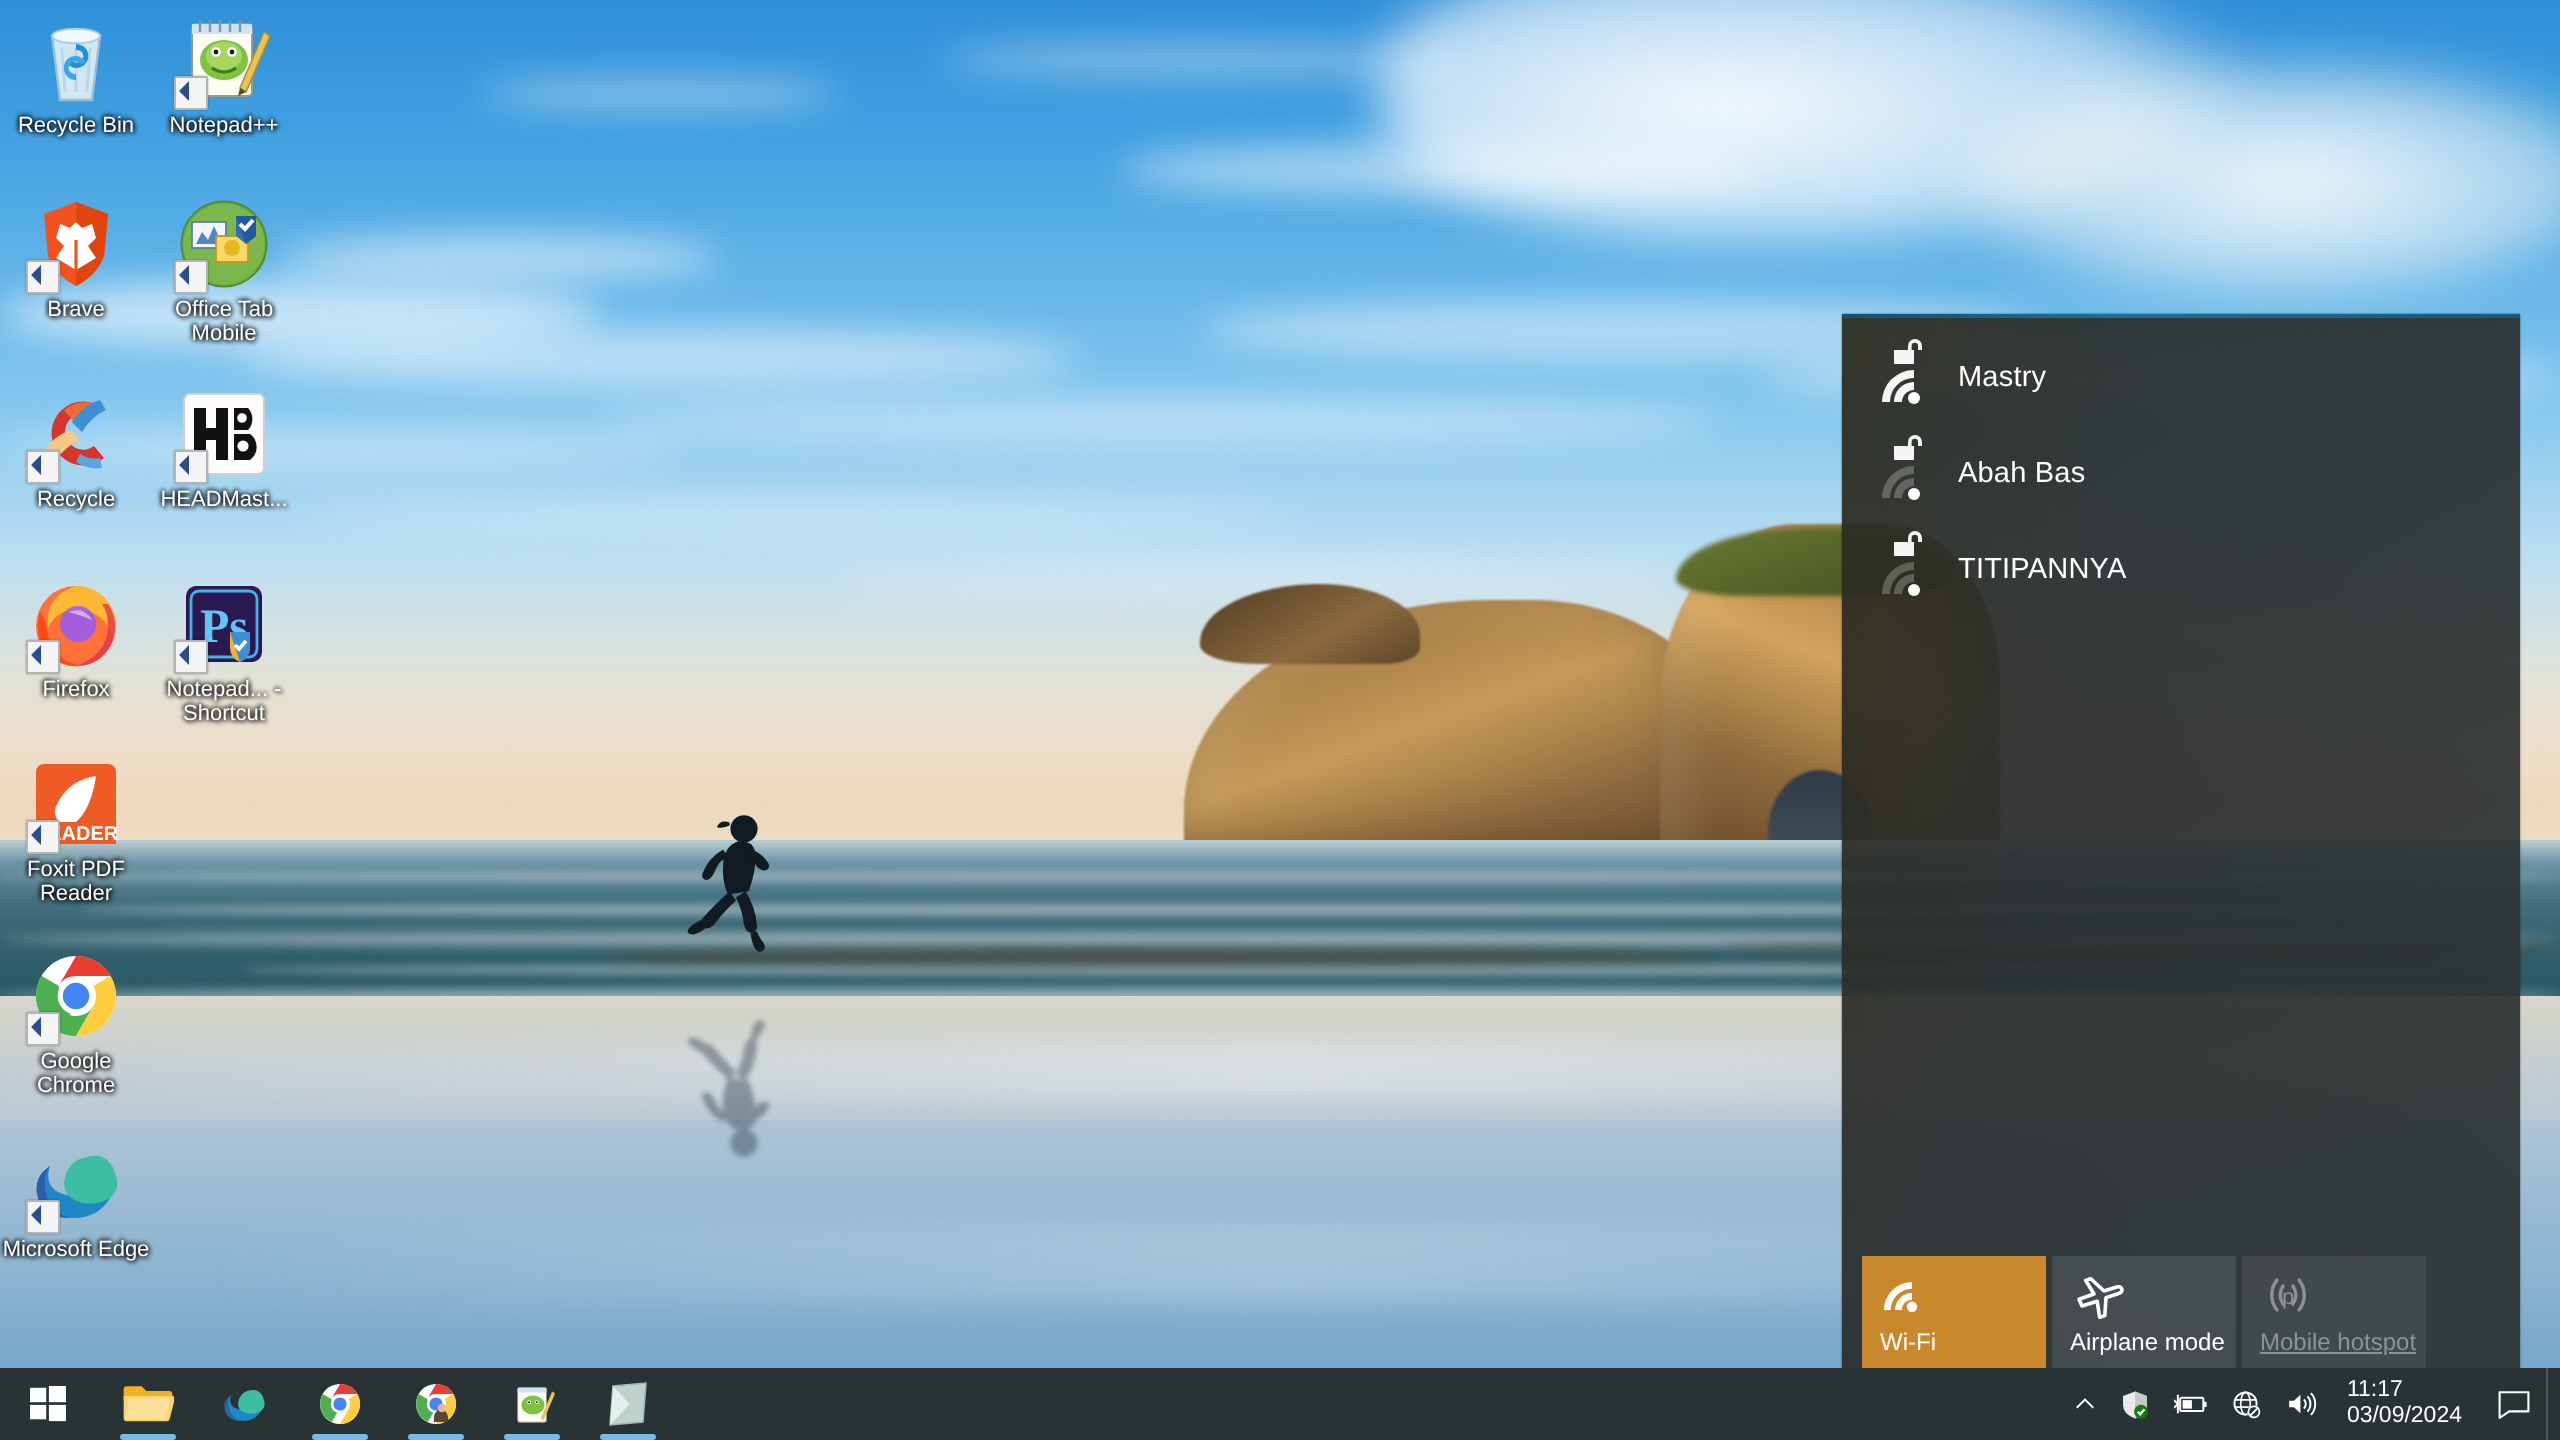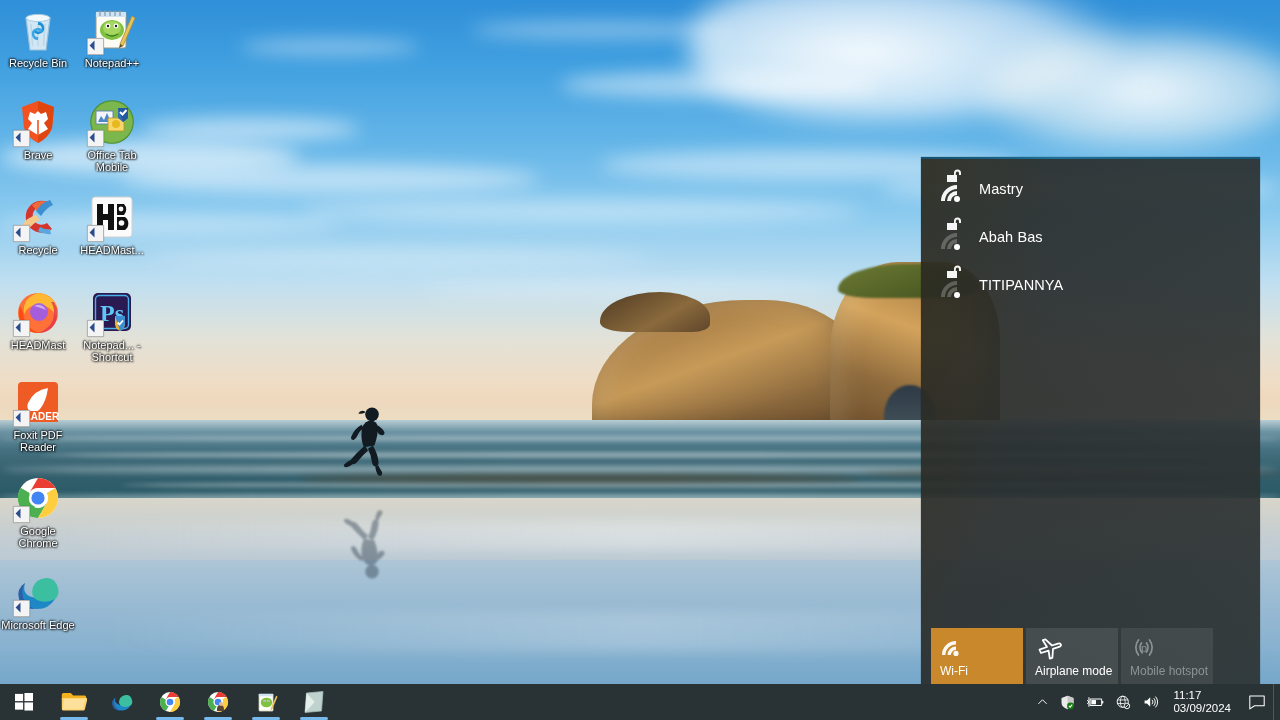--- a/index.html
+++ b/index.html
@@ -130,21 +130,21 @@
   .qTile{
     width:92px;height:56px;position:relative;cursor:default;
     background:rgba(255,255,255,.10);
   }
   .qTile .qIcon{position:absolute;left:9px;top:8px;width:28px;height:24px;}
   .qTile .qLbl{
     position:absolute;left:9px;bottom:6px;right:4px;font-size:12px;line-height:13px;color:#fff;
   }
   .qTile.active{background:#c8882b;}
   .qTile.disabled{background:rgba(255,255,255,.08);}
-  .qTile.disabled .qLbl{color:#8d9393;}
+  .qTile.disabled .qLbl{color:#8d9393;text-decoration:underline;}
 
   
   #taskbar{
     position:absolute;left:0;bottom:0;width:1280px;height:36px;
     background:#293335;display:flex;align-items:center;
   }
   #startBtn{
     width:48px;height:36px;display:flex;align-items:center;justify-content:center;cursor:default;
   }
   .tbApp{
@@ -344,21 +344,21 @@
       <svg viewBox="0 0 48 48" width="48" height="48">
         <circle cx="24" cy="25" r="20" fill="#ff7139"></circle>
         <path d="M24 5 a20 20 0 0 1 19 26 q-5 -14 -19 -14 q-10 0 -14 9 q-2 -16 14 -21z" fill="#ffb833"></path>
         <path d="M6 18 q-3 10 2 18 q7 10 18 9 q-14 -4 -16 -15 q-1 -8 -4 -12z" fill="#ff4b12"></path>
         <path d="M40 14 q6 9 2 19 q-5 12 -18 12 q16 -6 16 -20 q0 -7 -3 -11z" fill="#e1344f" opacity=".8"></path>
         <circle cx="25" cy="24" r="9" fill="#9059ff" opacity=".82"></circle>
         <path d="M20 18 q8 -3 12 4 q-7 -3 -12 -4z" fill="#fff" opacity=".5"></path>
       </svg>
       <span class="shortcutArrow"></span>
     </div>
-    <div class="lbl">HEADMast</div>
+    <div class="lbl">Firefox</div>
   </div>
 
   <div class="dicon" style="left:74px;top:288px;">
     <div class="glyph">
       <svg viewBox="0 0 48 48" width="48" height="48">
         <rect x="5" y="5" width="38" height="38" rx="5" fill="#2b1a52"></rect>
         <rect x="7.5" y="7.5" width="33" height="33" rx="4" fill="none" stroke="#48b0e8" stroke-width="1.4"></rect>
         <text x="24" y="33" font-family="Liberation Serif, serif" font-size="24" font-weight="bold" fill="#5fc6f5" text-anchor="middle">Ps</text>
         <path d="M27 28 l10 0 l0 8 a8 8 0 0 1 -5 7 a8 8 0 0 1 -5 -7z" fill="#f0b429"></path>
         <path d="M27 28 l10 0 l0 8 a8 8 0 0 1 -5 7z" fill="#3d8fd1"></path>

